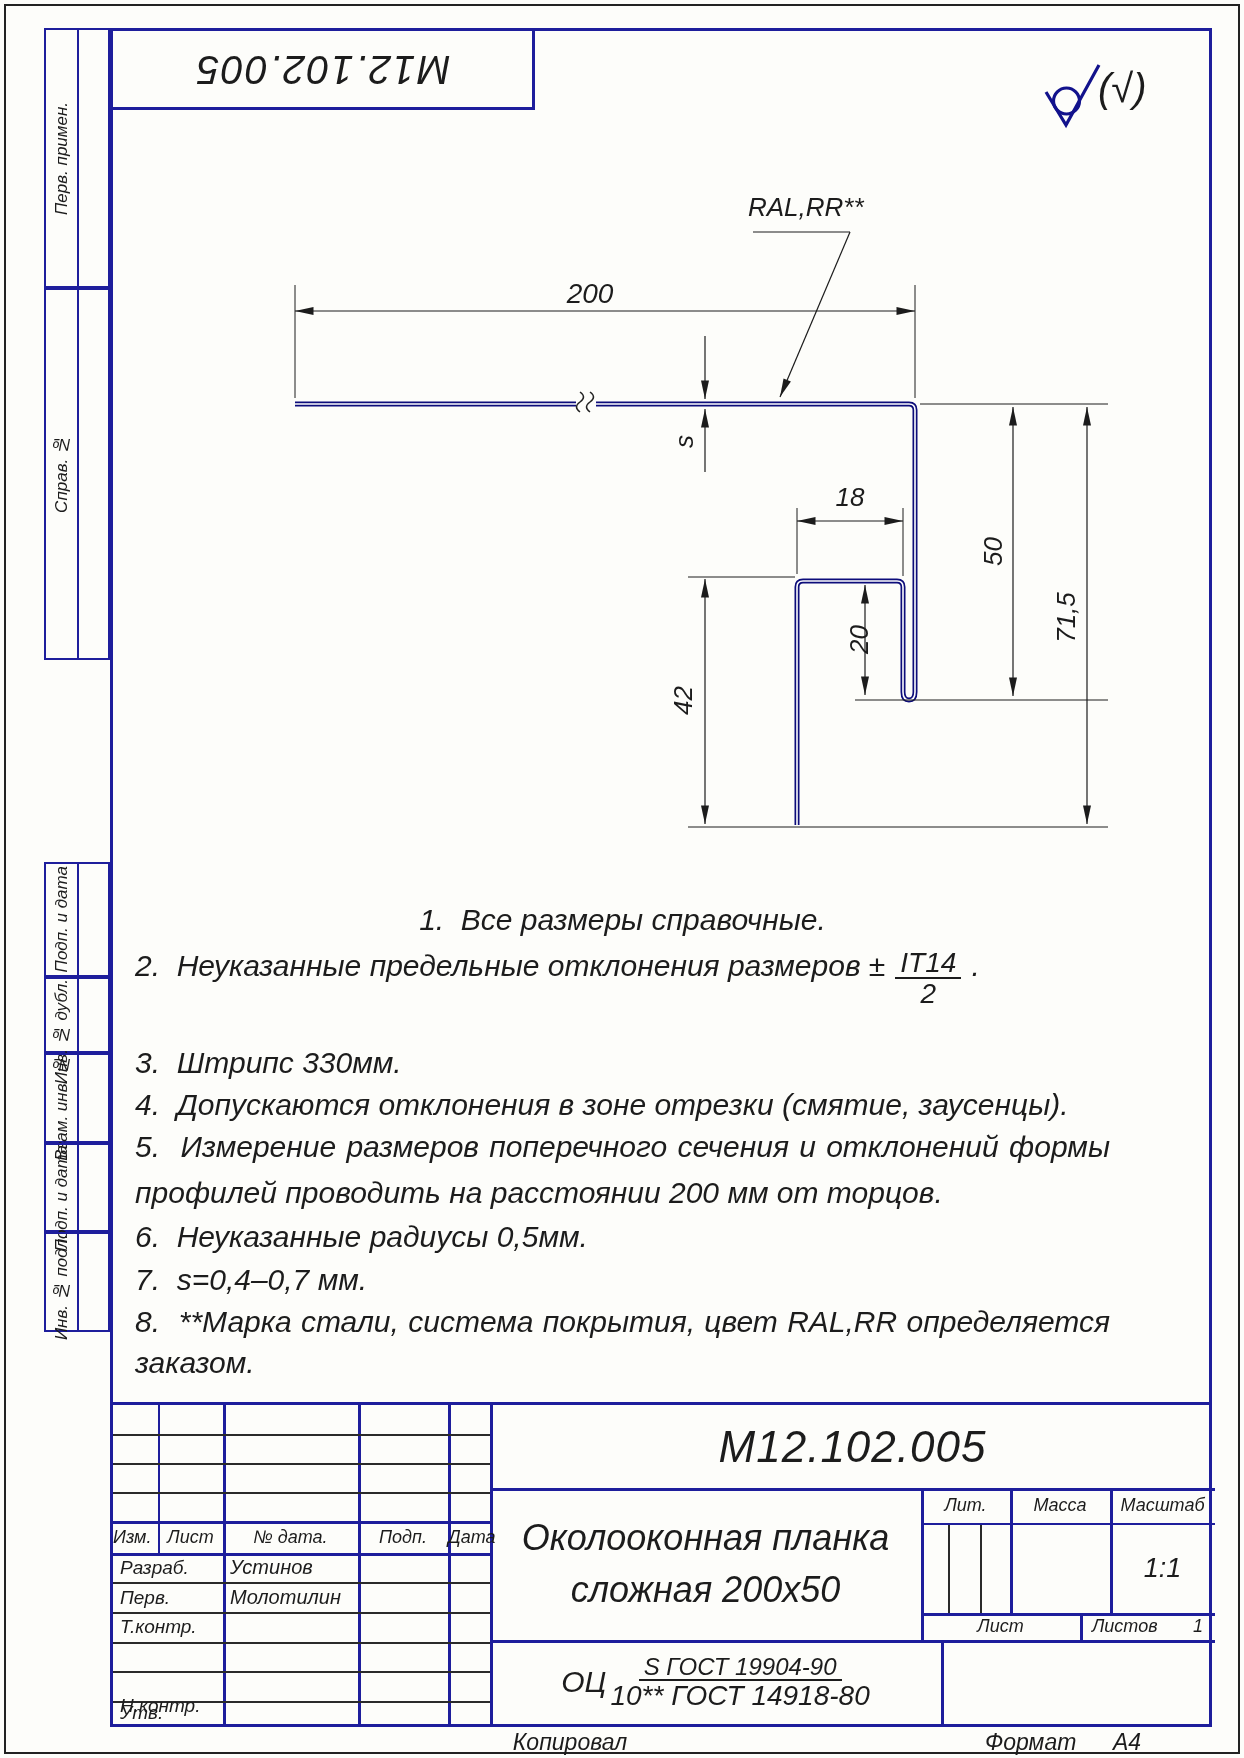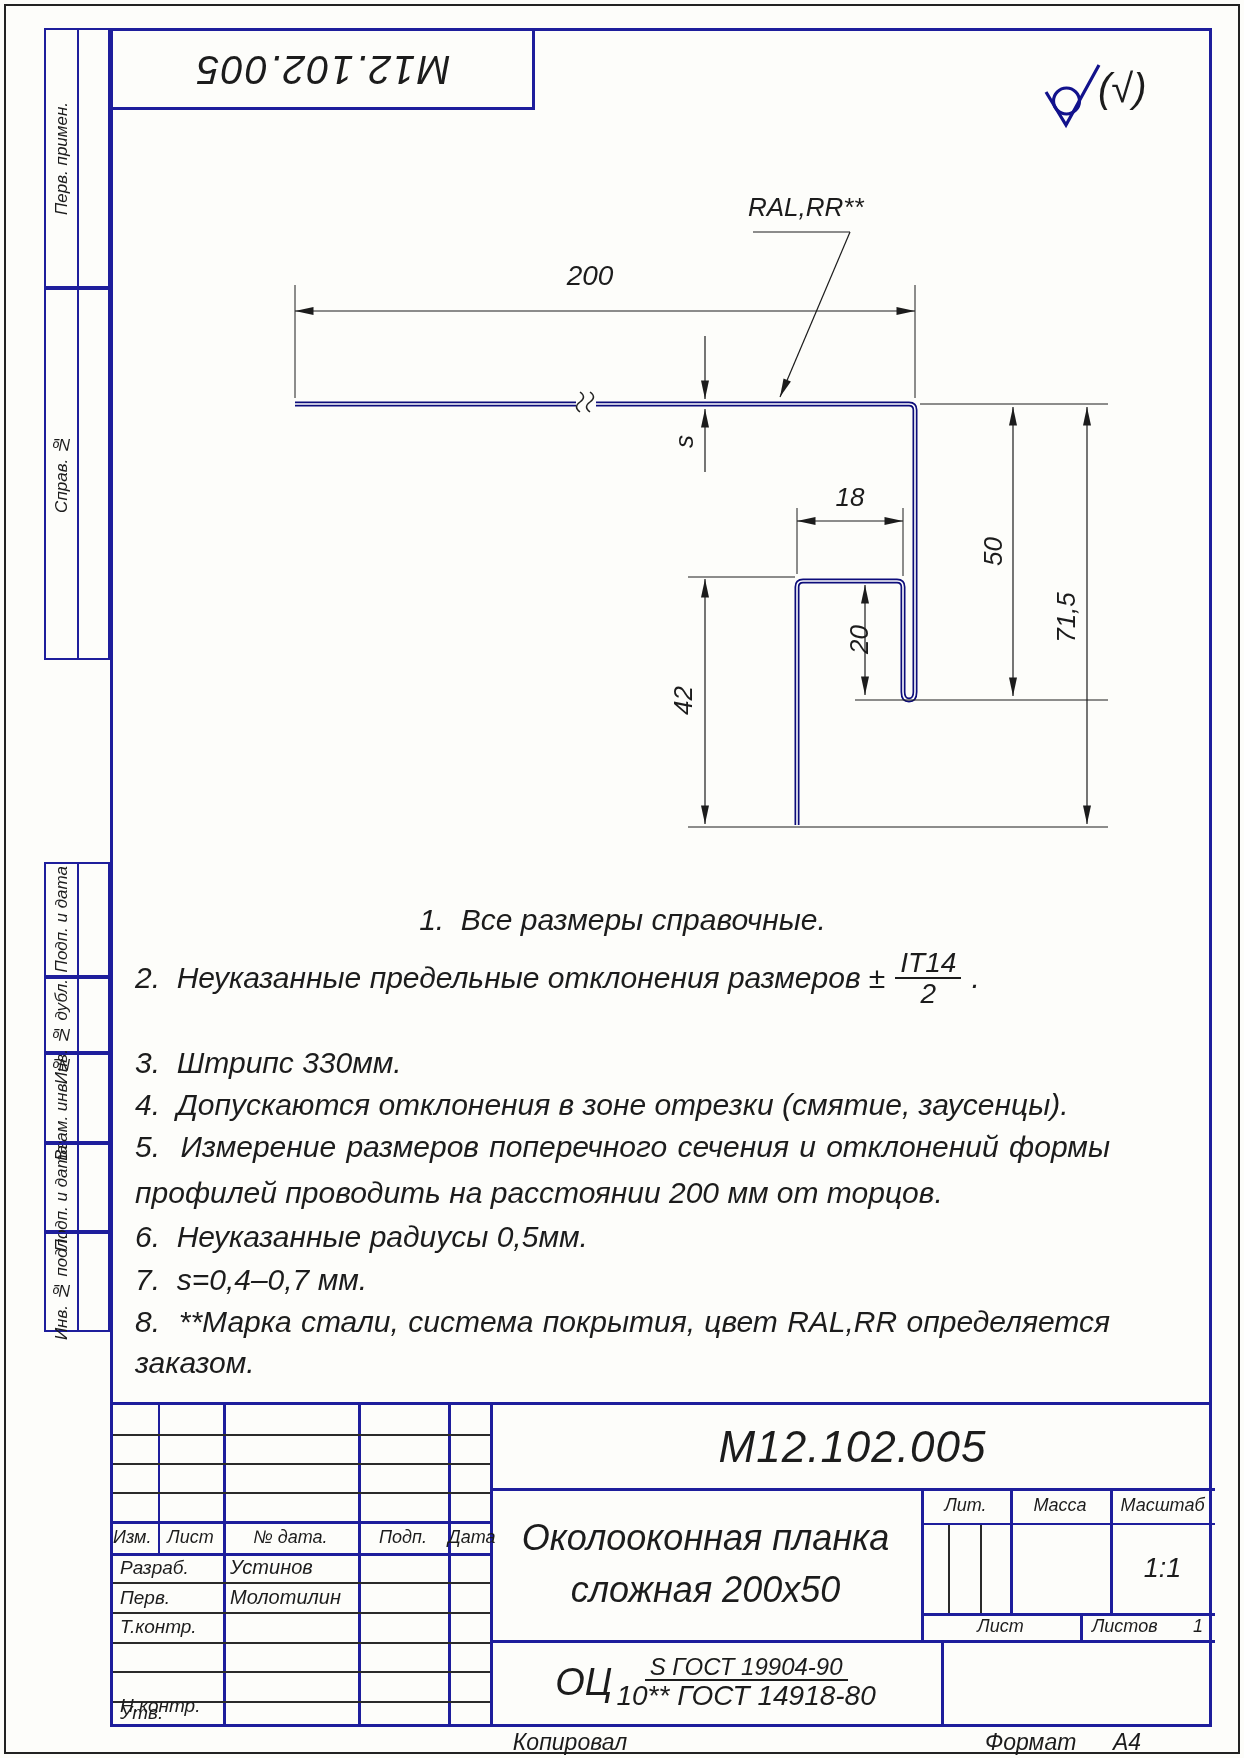--- a/index.html
+++ b/index.html
@@ -139,41 +139,41 @@
     </g>
 
     <g fill="none" stroke="#12128c" stroke-width="3.2">
       <path d="M1046,92 L1066,125 L1099,65"></path>
       <circle cx="1066.5" cy="101" r="13"></circle>
     </g>
   </svg>
 
   <span class="abs" style="left:1098px;top:66px;font-size:40px;">(√)</span>
 
-  <span class="dim" style="left:520px;top:260px;width:140px;text-align:center;font-size:28px;">200</span>
+  <span class="dim" style="left:520px;top:278px;width:140px;text-align:center;font-size:28px;">200</span>
   <span class="dim" style="left:748px;top:192px;">RAL,RR**</span>
   <span class="dim" style="left:805px;top:482px;width:90px;text-align:center;">18</span>
   <span class="dim dimv" style="left:664px;top:421px;width:40px;height:40px;">
       <span>s</span>
     </span>
   <span class="dim dimv" style="left:829px;top:609px;width:60px;height:60px;">
       <span>20</span>
     </span>
   <span class="dim dimv" style="left:653px;top:670px;width:60px;height:60px;">
       <span>42</span>
     </span>
   <span class="dim dimv" style="left:963px;top:521px;width:60px;height:60px;">
       <span>50</span>
     </span>
   <span class="dim dimv" style="left:1026px;top:587px;width:80px;height:60px;">
       <span>71,5</span>
     </span>
 
   <div class="note" style="top:902px;text-align:center;">1.&nbsp; Все размеры справочные.</div>
-  <div class="note" style="top:948px;display:flex;align-items:center;gap:10px;">
+  <div class="note" style="top:948px;display:flex;gap:10px;">
     <span>2.&nbsp; Неуказанные предельные отклонения размеров ±</span>
     <span class="frac">
       <span class="fr-top" style="font-size:28px;">IT14</span>
       <span style="font-size:28px;">2</span>
     </span>
     <span>.</span>
   </div>
   <div class="note" style="top:1045px;">3.&nbsp; Штрипс 330мм.</div>
   <div class="note" style="top:1087px;">4.&nbsp; Допускаются отклонения в зоне отрезки (смятие, заусенцы).</div>
   <div class="note just" style="top:1129px;">5.&nbsp; Измерение размеров поперечного сечения и отклонений формы</div>
@@ -229,21 +229,21 @@
     <div class="rolecell" style="left:0;top:296px;width:110px;height:23px;">Утв.</div>
 
     <div class="cell" style="left:377px;top:0;width:725px;height:83px;font-size:44px;letter-spacing:1px;">М12.102.005</div>
 
     <div class="abs" style="left:377px;top:83px;width:431px;height:152px;display:flex;flex-direction:column;align-items:center;justify-content:center;gap:10px;font-size:36px;">
       <span>Околооконная планка</span>
       <span>сложная 200x50</span>
     </div>
 
     <div class="abs" style="left:377px;top:235px;width:451px;height:84px;display:flex;align-items:center;justify-content:center;gap:4px;">
-      <span style="font-size:38px;align-self:center;">ОЦ</span>
+      <span style="font-size:30px;align-self:center;">ОЦ</span>
       <span class="frac">
         <span class="fr-top" style="font-size:24px;">S ГОСТ 19904-90</span>
         <span style="font-size:28px;">10** ГОСТ 14918-80</span>
       </span>
     </div>
 
     <div class="cell small" style="left:808px;top:83px;width:89px;height:35px;">Лит.</div>
     <div class="cell small" style="left:897px;top:83px;width:100px;height:35px;">Масса</div>
     <div class="cell small" style="left:997px;top:83px;width:105px;height:35px;">Масштаб</div>
     <div class="cell" style="left:997px;top:118px;width:105px;height:90px;font-size:27px;">1:1</div>

